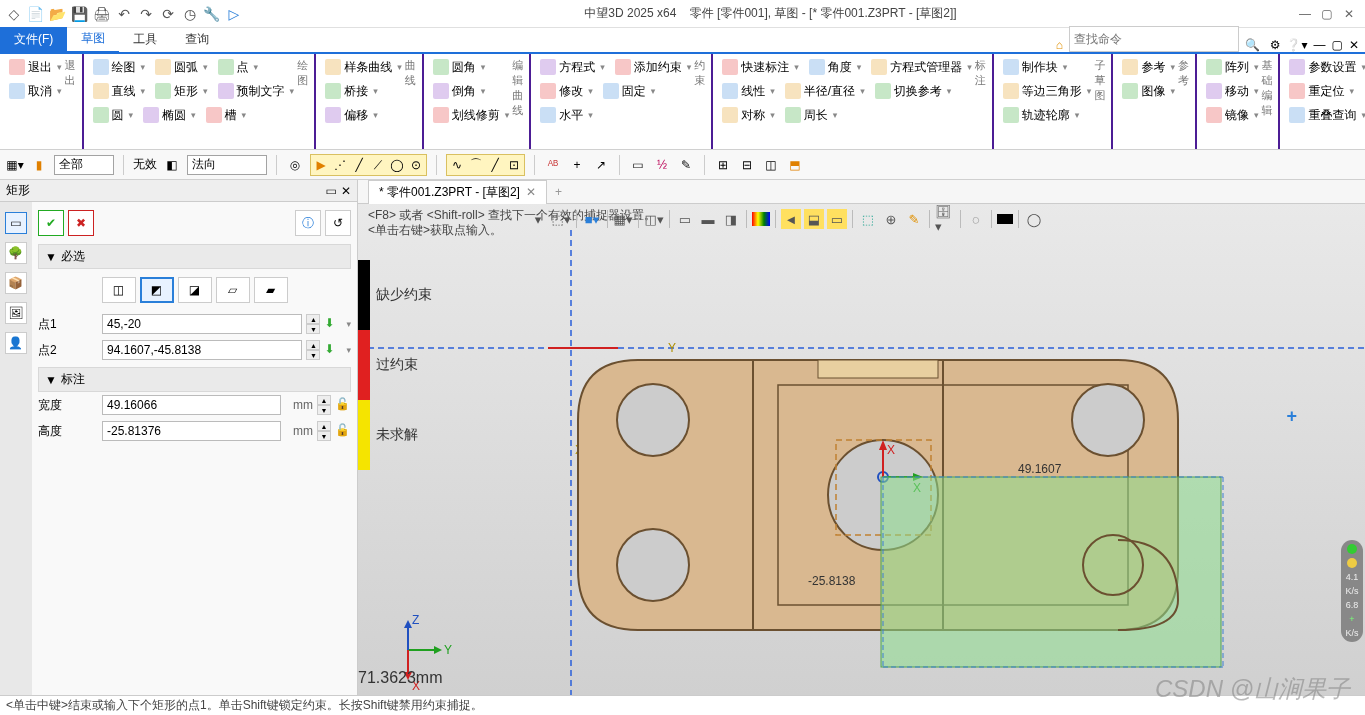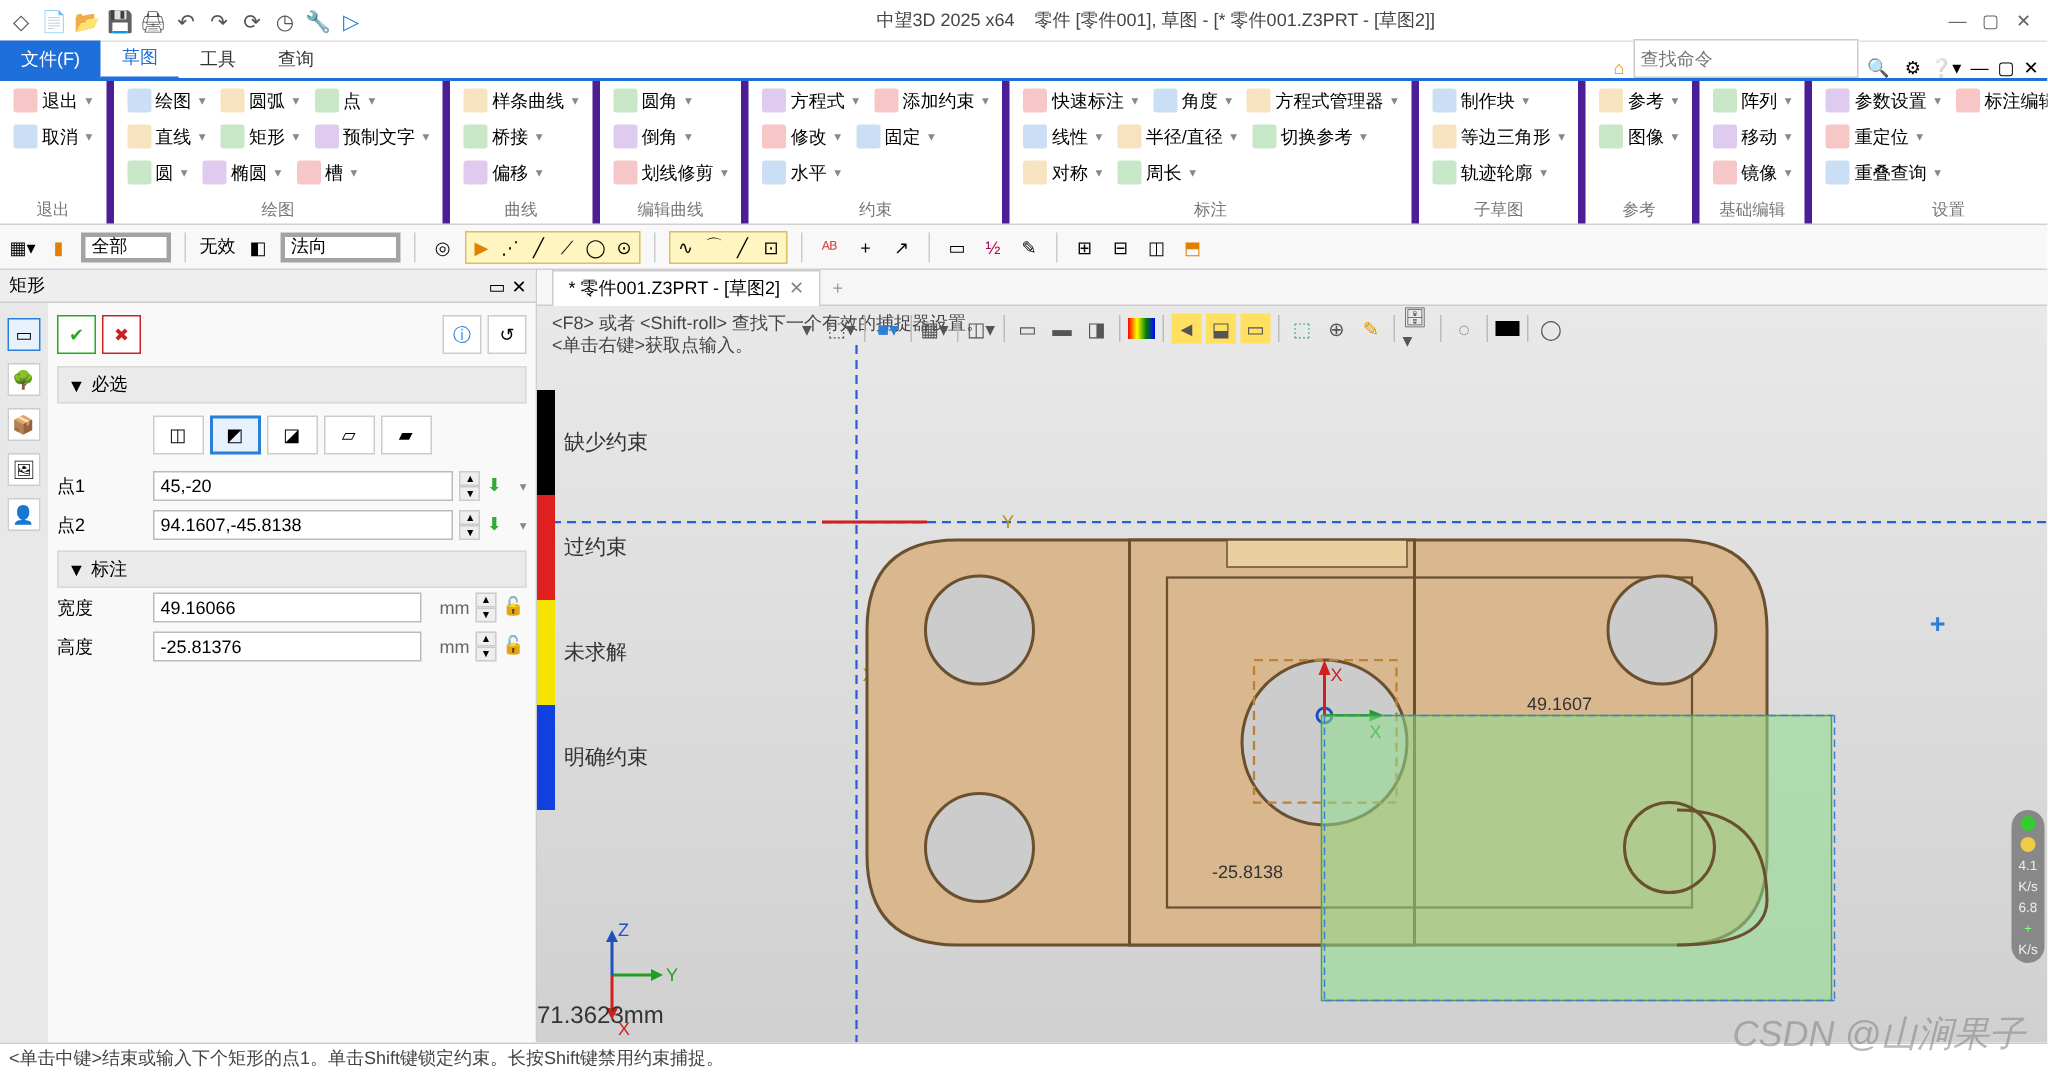--- a/index.html
+++ b/index.html
@@ -10,35 +10,35 @@
 .titlebar .qat span{width:20px;height:20px;display:flex;align-items:center;justify-content:center;font-size:14px;color:#555}
 .titlebar .title{flex:1;text-align:center;color:#444}
 .titlebar .wc{display:flex;gap:6px;padding-right:4px}
 .titlebar .wc span{width:16px;height:16px;display:flex;align-items:center;justify-content:center;color:#666}
 
 .menubar{height:26px;background:#fff;display:flex;align-items:flex-end;border-bottom:2px solid #1e6fd9}
 .menubar .tab{padding:4px 14px;color:#333;cursor:pointer}
 .menubar .tab.file{background:#1e6fd9;color:#fff}
 .menubar .tab.active{border-bottom:3px solid #1e6fd9;color:#1e6fd9;margin-bottom:-2px}
 .menubar .spacer{flex:1}
-.menubar .search{width:150px;height:20px;border:1px solid #ccc;padding:12px 4px;margin-right:6px}
+.menubar .search{width:170px;height:20px;border:1px solid #ccc;padding:12px 4px;margin-right:6px}
 .menubar .ricons{display:flex;gap:6px;padding-right:6px;align-items:center}
 
 .ribbon{height:96px;background:#fff;display:flex;border-bottom:1px solid #d0d0d0}
-.group{border-right:5px solid #4c1d95;padding:2px 6px 0 6px;display:flex;flex-direction:column}
+.group{border-right:2px solid #4c1d95;padding:2px 6px 0 6px;display:flex;flex-direction:row}
 .group .items{flex:1;display:flex;flex-direction:column;gap:2px}
 .group .row{display:flex;gap:4px;align-items:center;height:22px}
 .group .it{display:flex;align-items:center;gap:3px;padding:1px 3px;white-space:nowrap}
 .group .it .ic{width:16px;height:16px;display:inline-block}
 .group .gl{text-align:center;color:#777;font-size:11px;padding:2px 0}
 .dd{color:#888;font-size:9px;margin-left:2px}
 .ic{display:inline-flex;align-items:center;justify-content:center}
 
 .subbar{height:30px;background:#f8f8f8;border-bottom:1px solid #d0d0d0;display:flex;align-items:center;padding:0 6px;gap:6px}
-.subbar .sb-input{width:60px;height:20px;border:3px solid #a3a3a3;background:#fff;padding:0 4px}
+.subbar .sb-input{width:60px;height:20px;border:1px solid #a3a3a3;background:#fff;padding:0 4px}
 .subbar .sb-ic{width:18px;height:18px;display:flex;align-items:center;justify-content:center}
 .subbar .grp{display:flex;background:#fff5c0;border:1px solid #d9c060;padding:1px;gap:1px}
 .subbar .grp span{width:18px;height:18px;display:flex;align-items:center;justify-content:center}
 .sep{width:1px;height:20px;background:#ccc;margin:0 3px}
 
 .main{position:absolute;top:180px;left:0;right:0;bottom:20px;display:flex}
 
 .left{width:358px;background:#f4f4f4;border-right:1px solid #ccc;display:flex;flex-direction:column}
 .left .hdr{height:22px;background:#eee;display:flex;align-items:center;padding:0 6px;justify-content:space-between;border-bottom:1px solid #ccc}
 .left .hdr .hicons{display:flex;gap:4px}
@@ -622,24 +622,20 @@
           <div class="ltxt">缺少约束</div>
         </div>
         <div class="lbar">
           <div class="lcolor" style="background: rgb(224, 32, 32);"></div>
           <div class="ltxt">过约束</div>
         </div>
         <div class="lbar">
           <div class="lcolor" style="background: rgb(245, 228, 0);"></div>
           <div class="ltxt">未求解</div>
         </div>
-        <div class="lbar">
-          <div class="lcolor" style="background: rgb(16, 64, 224);"></div>
-          <div class="ltxt">明确约束</div>
-        </div>
       </div>
 
     <div class="plusmark">+</div>
 
     <div class="draw">
       <svg viewBox="0 0 1007 465">
 
         <line x1="0" y1="118" x2="1007" y2="118" stroke="#2a5fd9" stroke-width="1.5" stroke-dasharray="6,4"></line>
         <line x1="213" y1="0" x2="213" y2="465" stroke="#2a5fd9" stroke-width="1.5" stroke-dasharray="6,4"></line>
 

